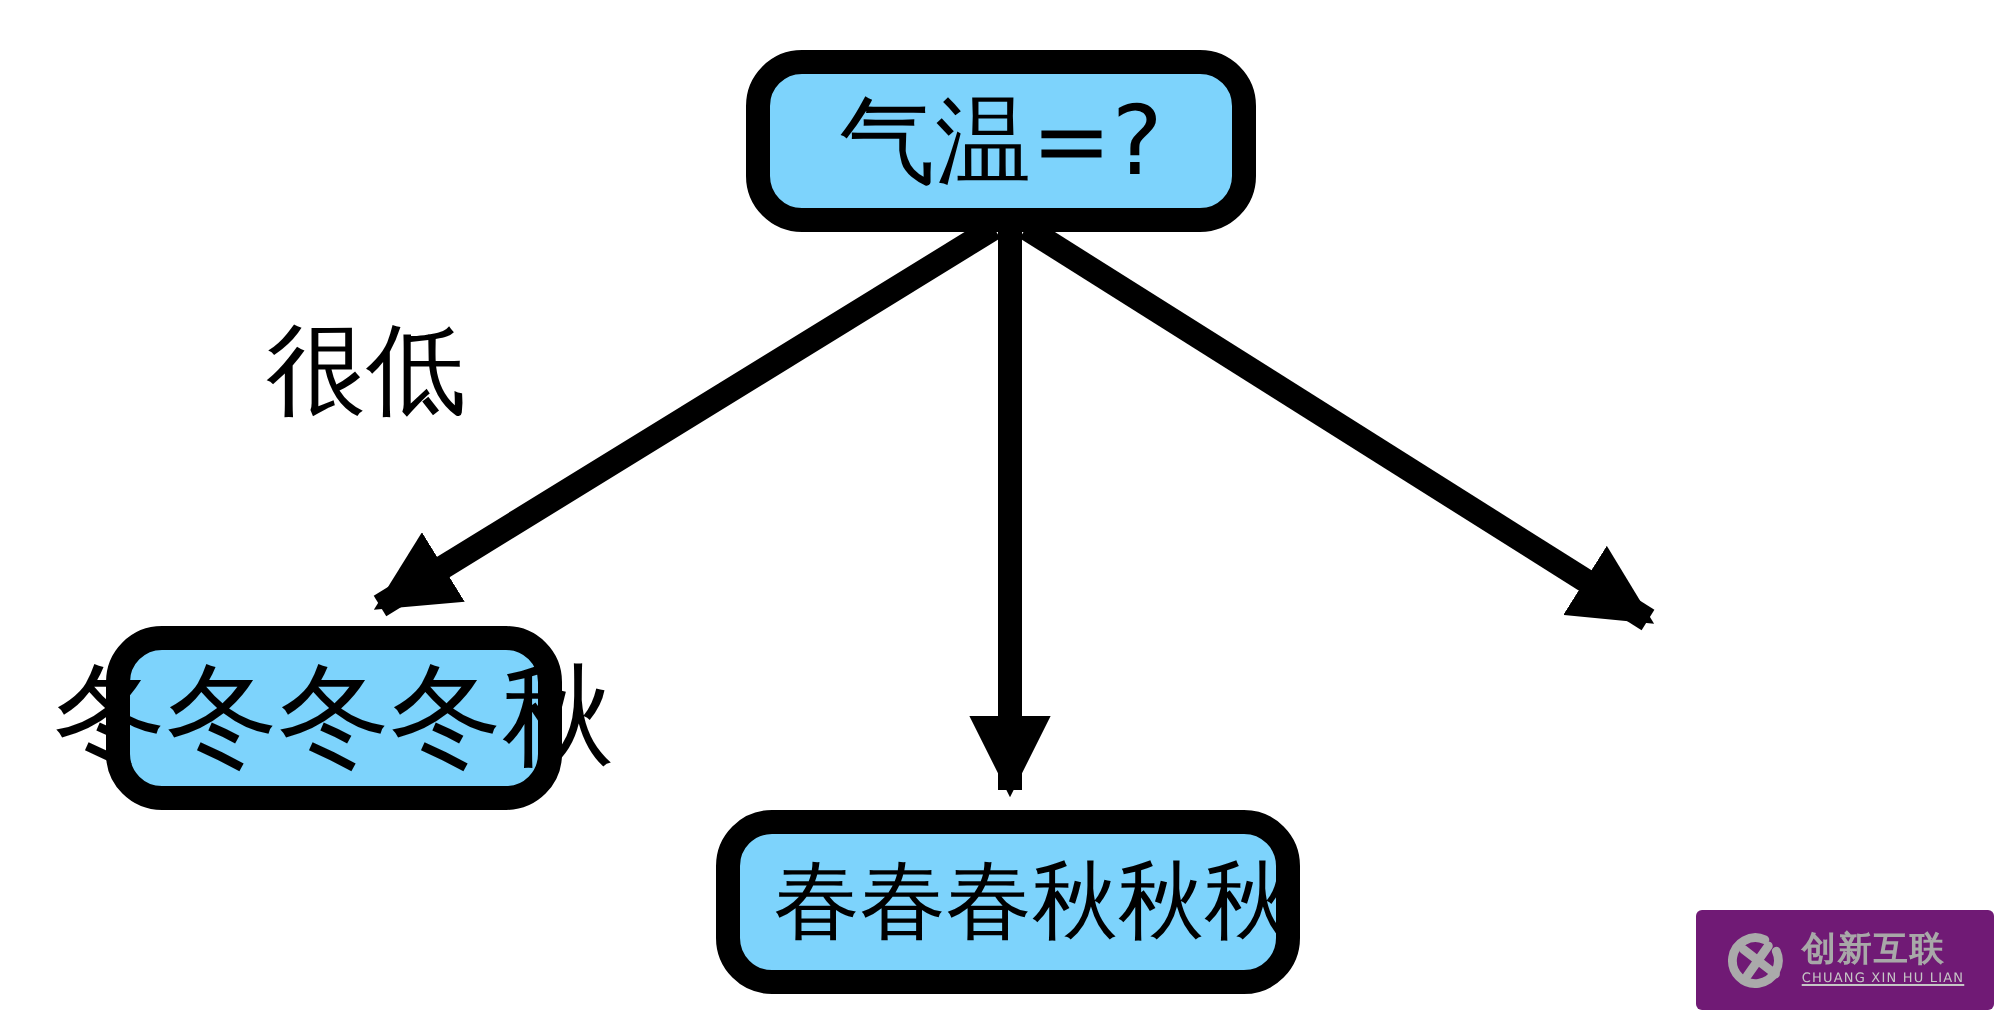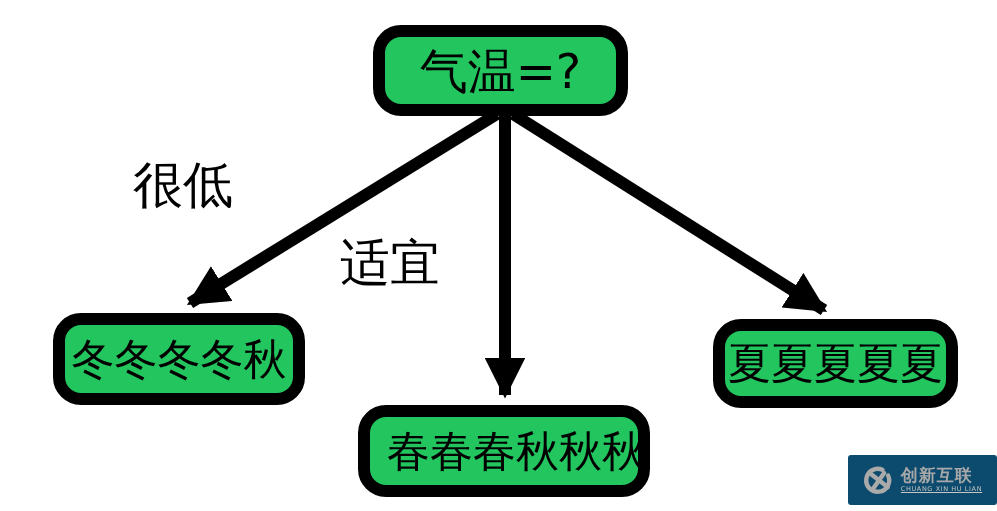--- a/index.html
+++ b/index.html
@@ -19,50 +19,50 @@
     position: absolute;
     left: 0; top: 0;
     width: 997px; height: 511px;
   }
   .edges-svg {
     position: absolute;
     left: 0; top: 0;
   }
   .node {
     position: absolute;
-    background: #22c55e;
+    background: #7dd3fc;
     border: 12px solid #000000;
     border-radius: 28px;
     box-sizing: border-box;
     display: flex;
     align-items: center;
     justify-content: center;
     white-space: nowrap;
     line-height: 1;
   }
   .node-root   { left: 373px; top: 25px;  width: 255px; height: 91px; font-size: 48px; }
-  .node-winter { left: 53px;  top: 313px; width: 252px; height: 92px; font-size: 43px; }
+  .node-winter { left: 53px;  top: 313px; width: 228px; height: 92px; font-size: 56px; }
   .node-spring { left: 358px; top: 405px; width: 292px; height: 92px; font-size: 43px; padding-left: 24px; }
   .node-summer { left: 713px; top: 319px; width: 245px; height: 89px; font-size: 43px; }
   .edge-label {
     position: absolute;
     width: 200px;
     text-align: left;
     font-size: 50px;
     line-height: 1;
     white-space: nowrap;
   }
   .label-low  { left: 133px; top: 160px; }
   .label-mid  { left: 340px; top: 238px; }
   .label-high { left: 663px; top: 160px; }
   .watermark {
     position: absolute;
     left: 848px; top: 455px;
     width: 149px; height: 50px;
-    background: #0c4a6e;
+    background: #701a75;
     border-radius: 3px;
     display: flex;
     align-items: center;
     justify-content: center;
     gap: 8px;
   }
   .watermark-logo {
     width: 30px; height: 30px;
     flex: 0 0 auto;
   }
@@ -101,30 +101,26 @@
     <line x1="497" y1="114" x2="190" y2="303" stroke="#000000" stroke-width="12" marker-end="url(#arrowhead)"></line>
     <line x1="505" y1="114" x2="505" y2="395" stroke="#000000" stroke-width="12" marker-end="url(#arrowhead)"></line>
     <line x1="513" y1="114" x2="824" y2="310" stroke="#000000" stroke-width="12" marker-end="url(#arrowhead)"></line>
   </svg>
 
   <div class="node node-root">
     <span>气温=?</span>
   </div>
 
   <div class="edge-label label-low">很低</div>
-  <div class="edge-label label-mid">适宜</div>
 
   <div class="node node-winter">
     <span>冬冬冬冬秋</span>
   </div>
   <div class="node node-spring">
     <span>春春春秋秋秋</span>
-  </div>
-  <div class="node node-summer">
-    <span>夏夏夏夏夏</span>
   </div>
 
   <div class="watermark">
     <svg class="watermark-logo" viewBox="0 0 34 34">
       <path d="M22 5.5 A13 13 0 1 0 28.5 12" fill="none" stroke="#aaaaaa" stroke-width="5" stroke-linecap="round"></path>
       <path d="M10 11 L28 25" stroke="#aaaaaa" stroke-width="5" stroke-linecap="round"></path>
       <path d="M24 9 L12 26" stroke="#aaaaaa" stroke-width="5" stroke-linecap="round"></path>
     </svg>
     <div class="watermark-text">
       <span class="watermark-name">创新互联</span>

